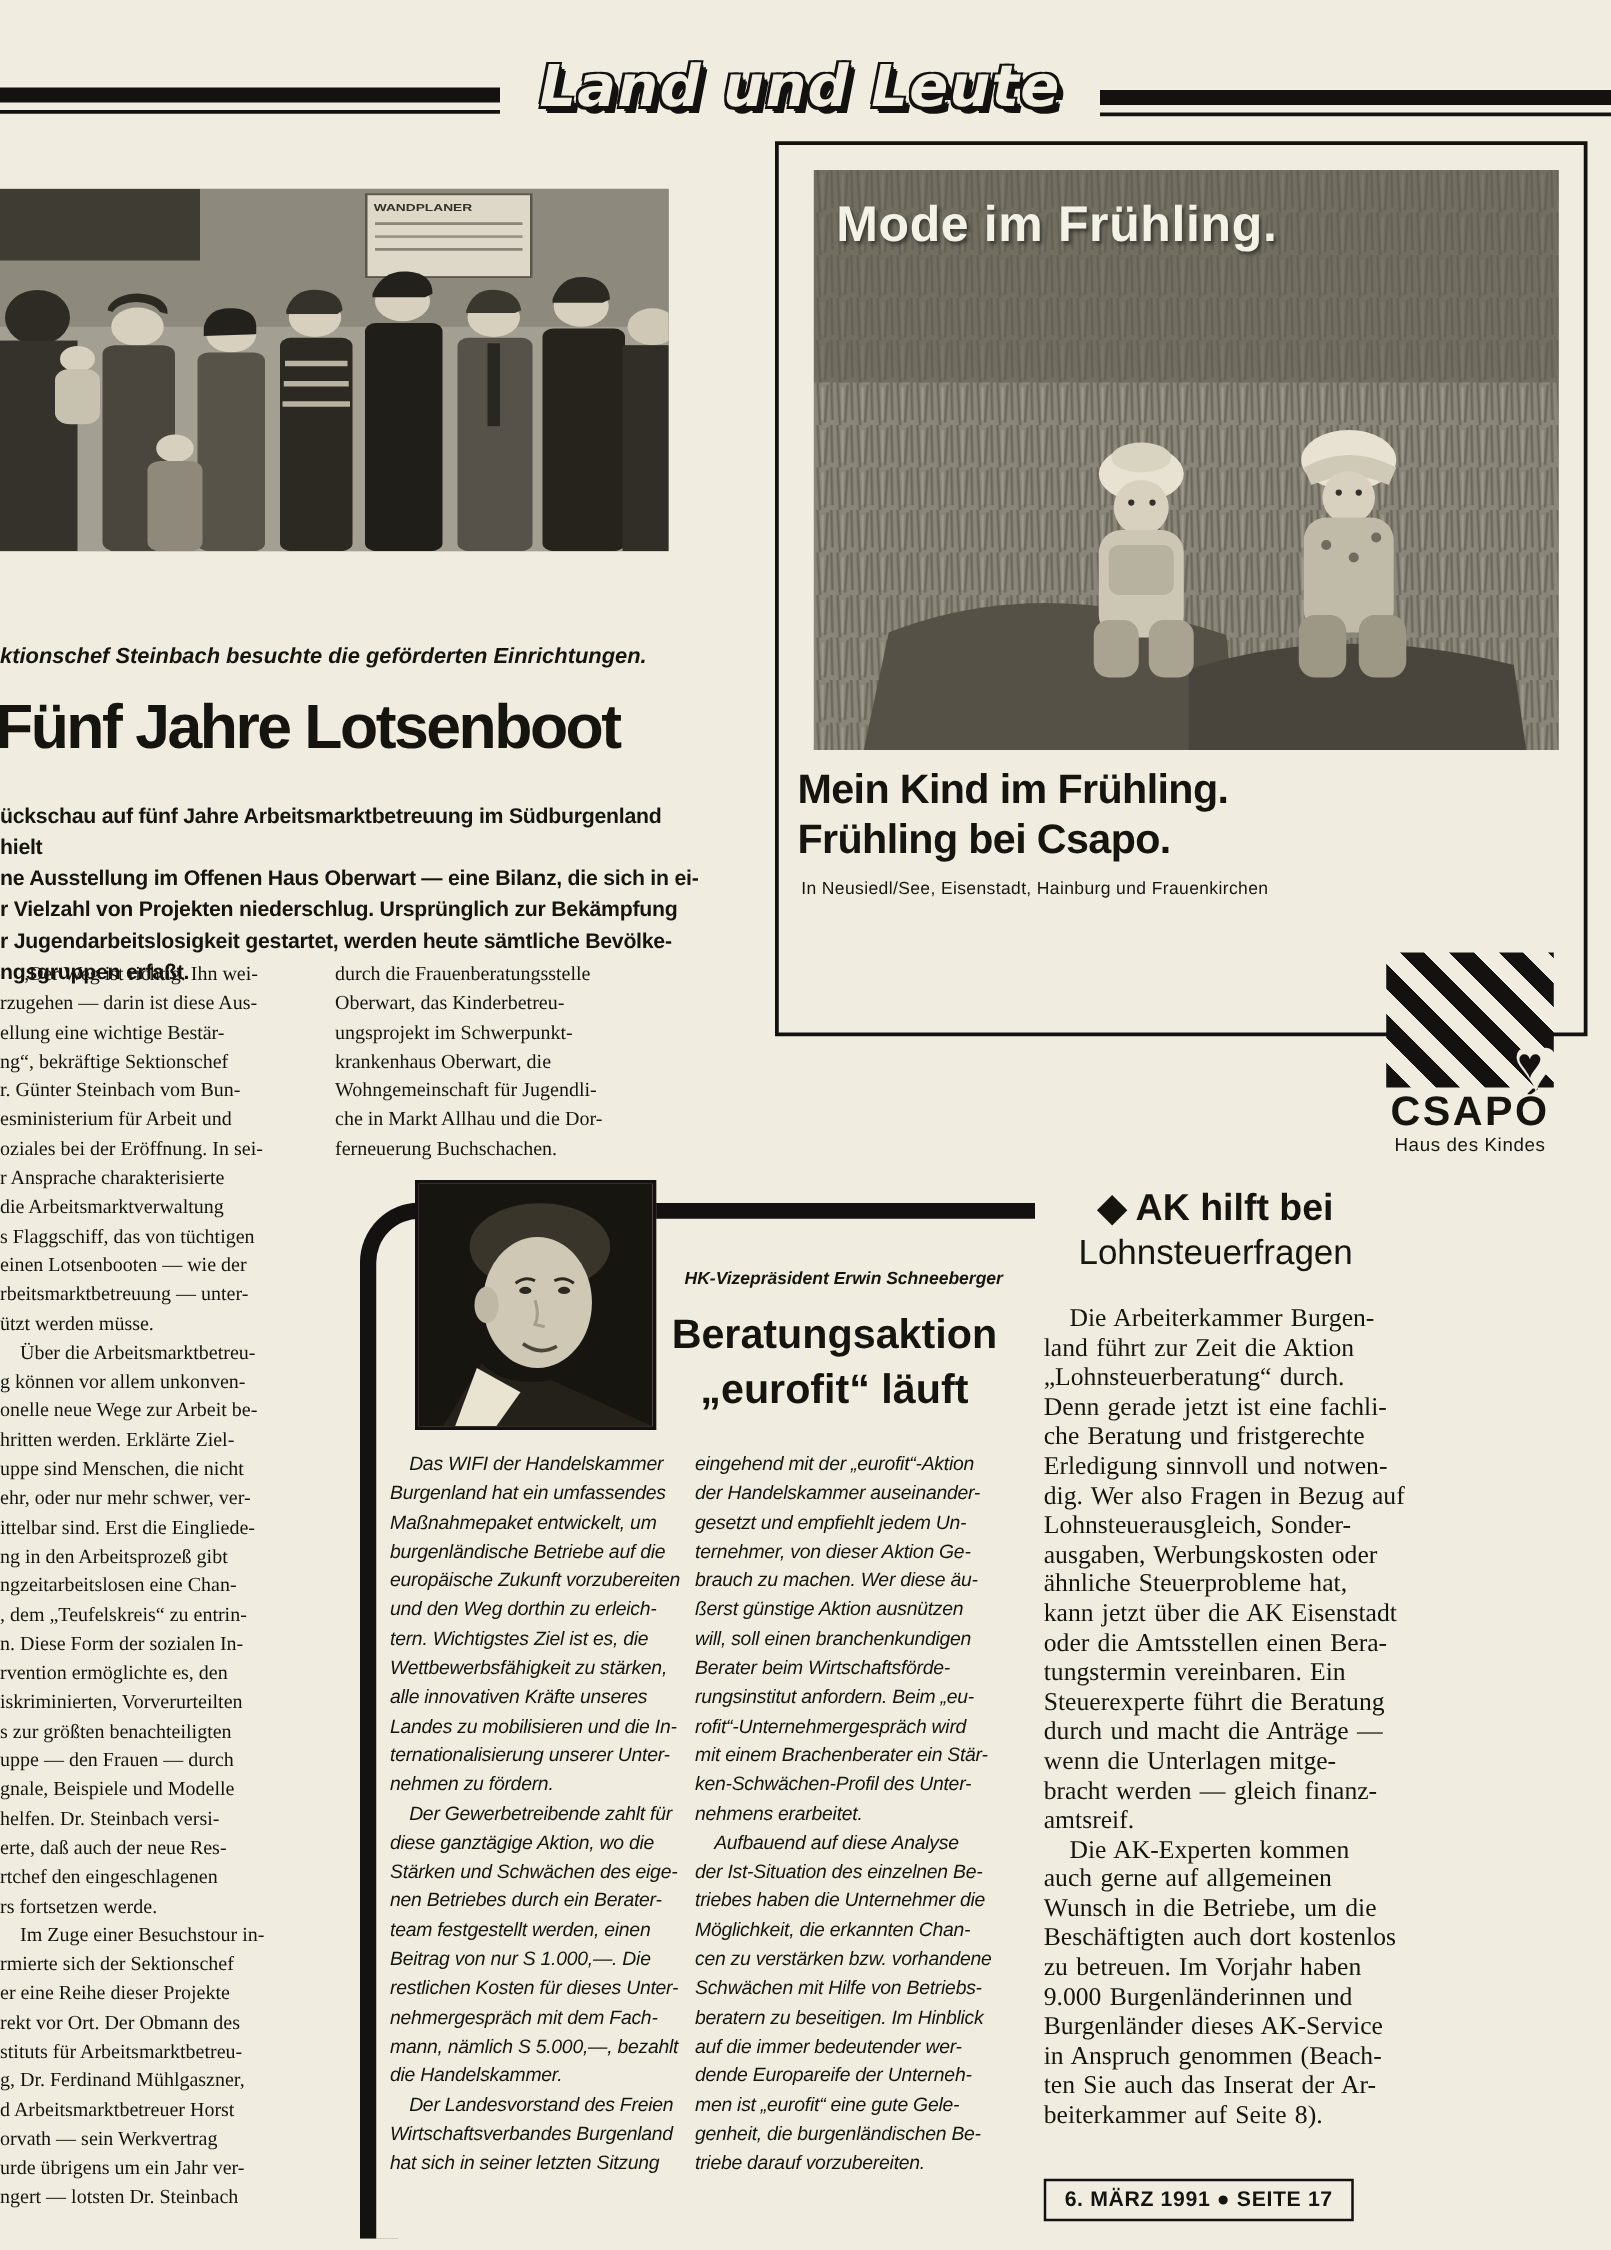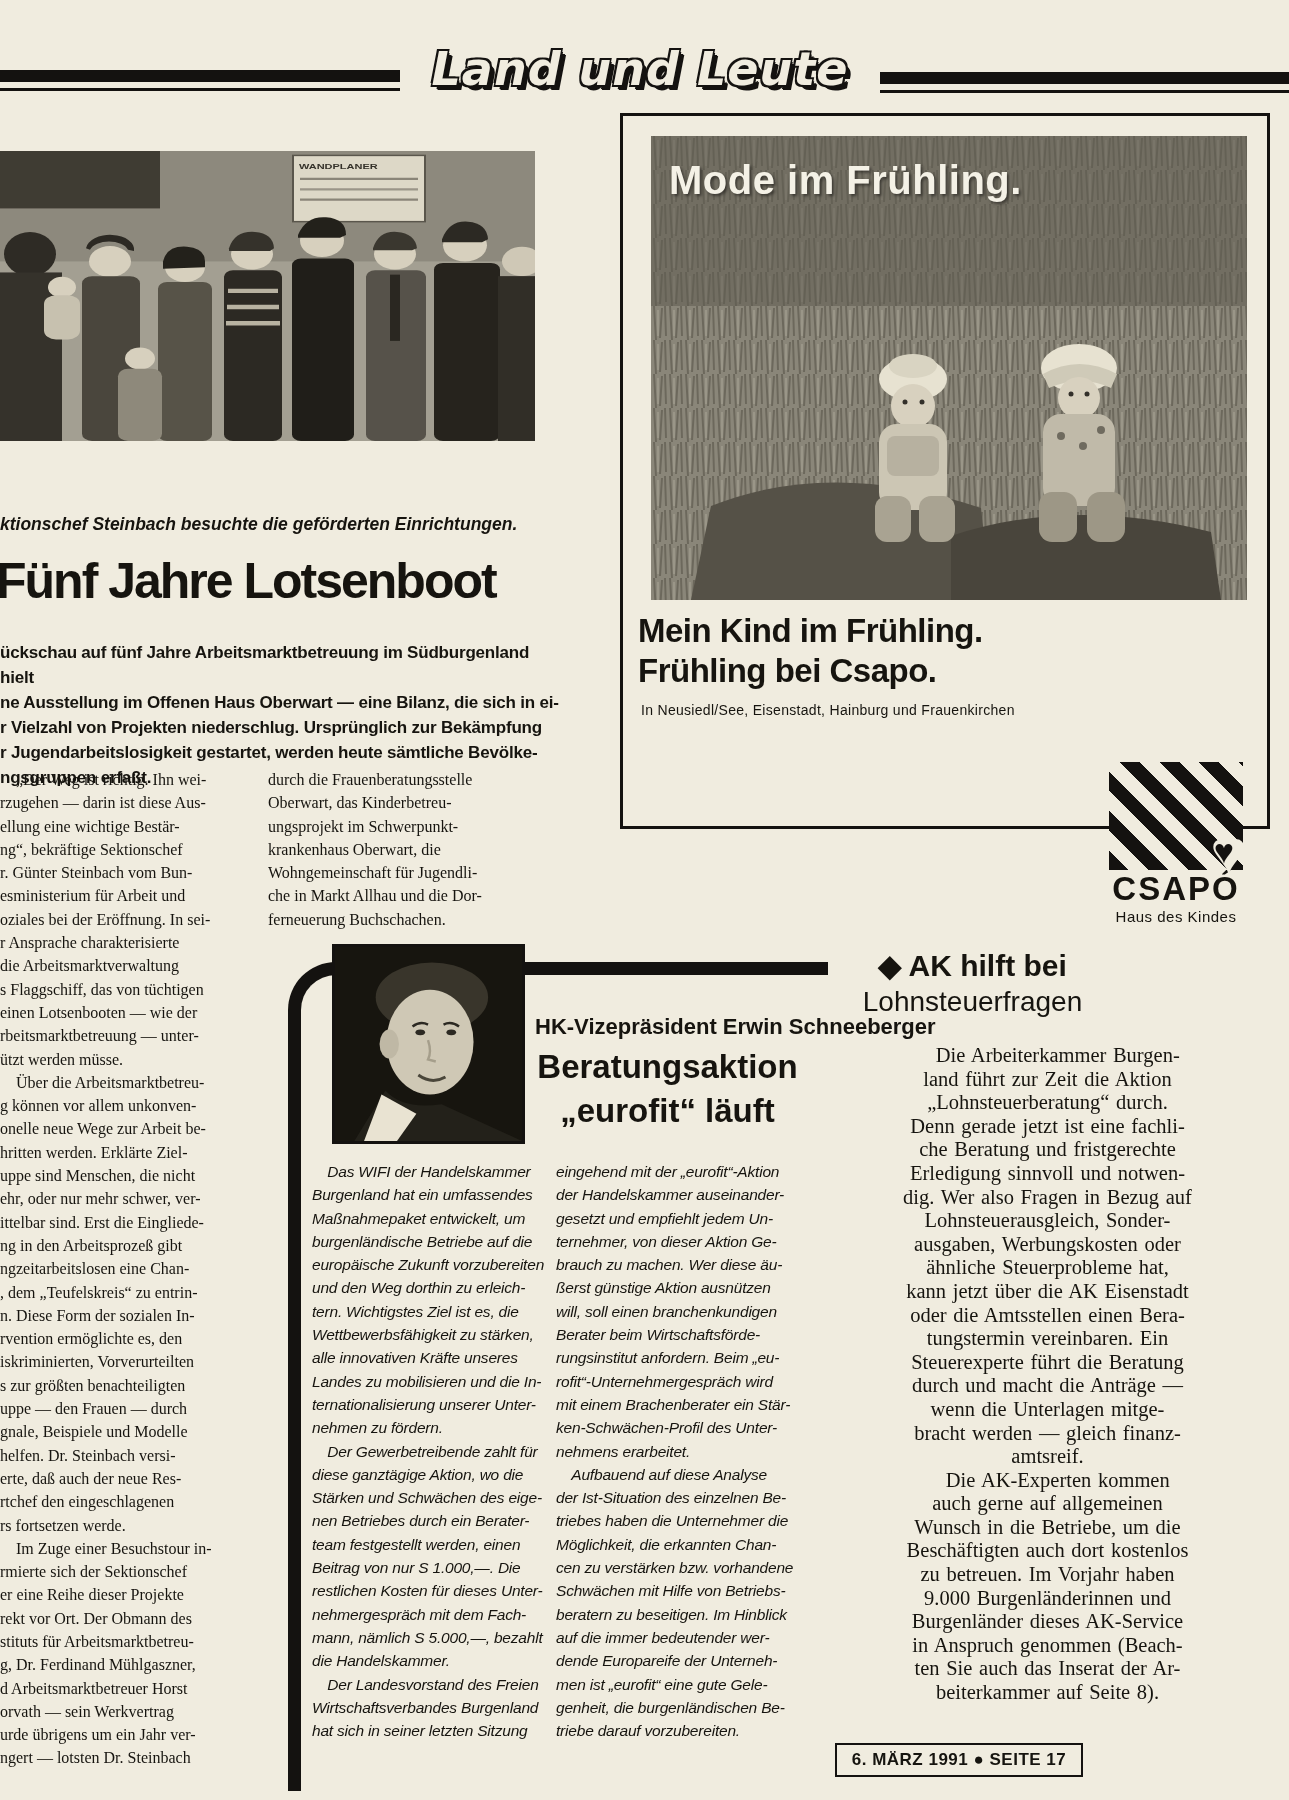--- a/index.html
+++ b/index.html
@@ -27,21 +27,21 @@
       text-shadow:2px 2px 3px rgba(20,18,16,.55);white-space:nowrap;}
   .ad-h{font-weight:800;font-size:33px;letter-spacing:-0.5px;white-space:nowrap;}
   .ad-sub{font-size:14px;letter-spacing:0.3px;white-space:nowrap;}
   .csapo-square{background:repeating-linear-gradient(45deg,#141210 0 14px,#f0ecdf 14px 28px);position:relative;}
   .heart-w{position:absolute;right:-4px;bottom:-14px;font-size:62px;color:#f0ecdf;line-height:1;}
   .heart-b{position:absolute;right:9px;bottom:2px;font-size:34px;color:#141210;line-height:1;}
   .csapo-word{font-weight:800;font-size:33px;letter-spacing:2px;text-align:center;}
   .csapo-tag{font-size:15px;text-align:center;letter-spacing:0.5px;}
   
   .l-border{border-left:13px solid #141210;border-top:13px solid #141210;border-top-left-radius:48px;}
-  .cap2{font-weight:bold;font-size:22px;text-align:center;white-space:nowrap;}
+  .cap2{font-style:italic;font-weight:bold;font-size:14px;text-align:center;white-space:nowrap;}
   .euro-h{font-weight:800;font-size:33px;text-align:center;white-space:nowrap;}
   .italcol{font-style:italic;font-size:15.5px;line-height:23.3px;letter-spacing:-0.2px;white-space:pre-line;}
   
   .ak-h1{font-weight:800;font-size:30px;text-align:center;white-space:nowrap;}
   .ak-h2{font-weight:400;font-size:28px;text-align:center;white-space:nowrap;}
   .ak-body{font-family:"Liberation Serif",serif;font-size:20.5px;line-height:23.6px;white-space:pre-line;word-spacing:1.5px;}
   .datebox{border:2.5px solid #141210;box-sizing:border-box;display:flex;align-items:center;justify-content:center;
       font-size:17px;font-weight:600;letter-spacing:0.5px;}
 </style>
 </head>
@@ -278,21 +278,21 @@
 Schwächen mit Hilfe von Betriebs-
 beratern zu beseitigen. Im Hinblick
 auf die immer bedeutender wer-
 dende Europareife der Unterneh-
 men ist „eurofit“ eine gute Gele-
 genheit, die burgenländischen Be-
 triebe darauf vorzubereiten.</div>
 
 <div class="abs ak-h1" style="left:835px;top:948px;width:275px;">◆ AK hilft bei</div>
 <div class="abs ak-h2" style="left:835px;top:986px;width:275px;">Lohnsteuerfragen</div>
-<div class="abs ak-body" style="left:835px;top:1044px;width:425px;text-align:center;"> Die Arbeiterkammer Burgen-
+<div class="abs ak-body" style="left:835px;top:1044px;width:425px;"> Die Arbeiterkammer Burgen-
 land führt zur Zeit die Aktion
 „Lohnsteuerberatung“ durch.
 Denn gerade jetzt ist eine fachli-
 che Beratung und fristgerechte
 Erledigung sinnvoll und notwen-
 dig. Wer also Fragen in Bezug auf
 Lohnsteuerausgleich, Sonder-
 ausgaben, Werbungskosten oder
 ähnliche Steuerprobleme hat,
 kann jetzt über die AK Eisenstadt

